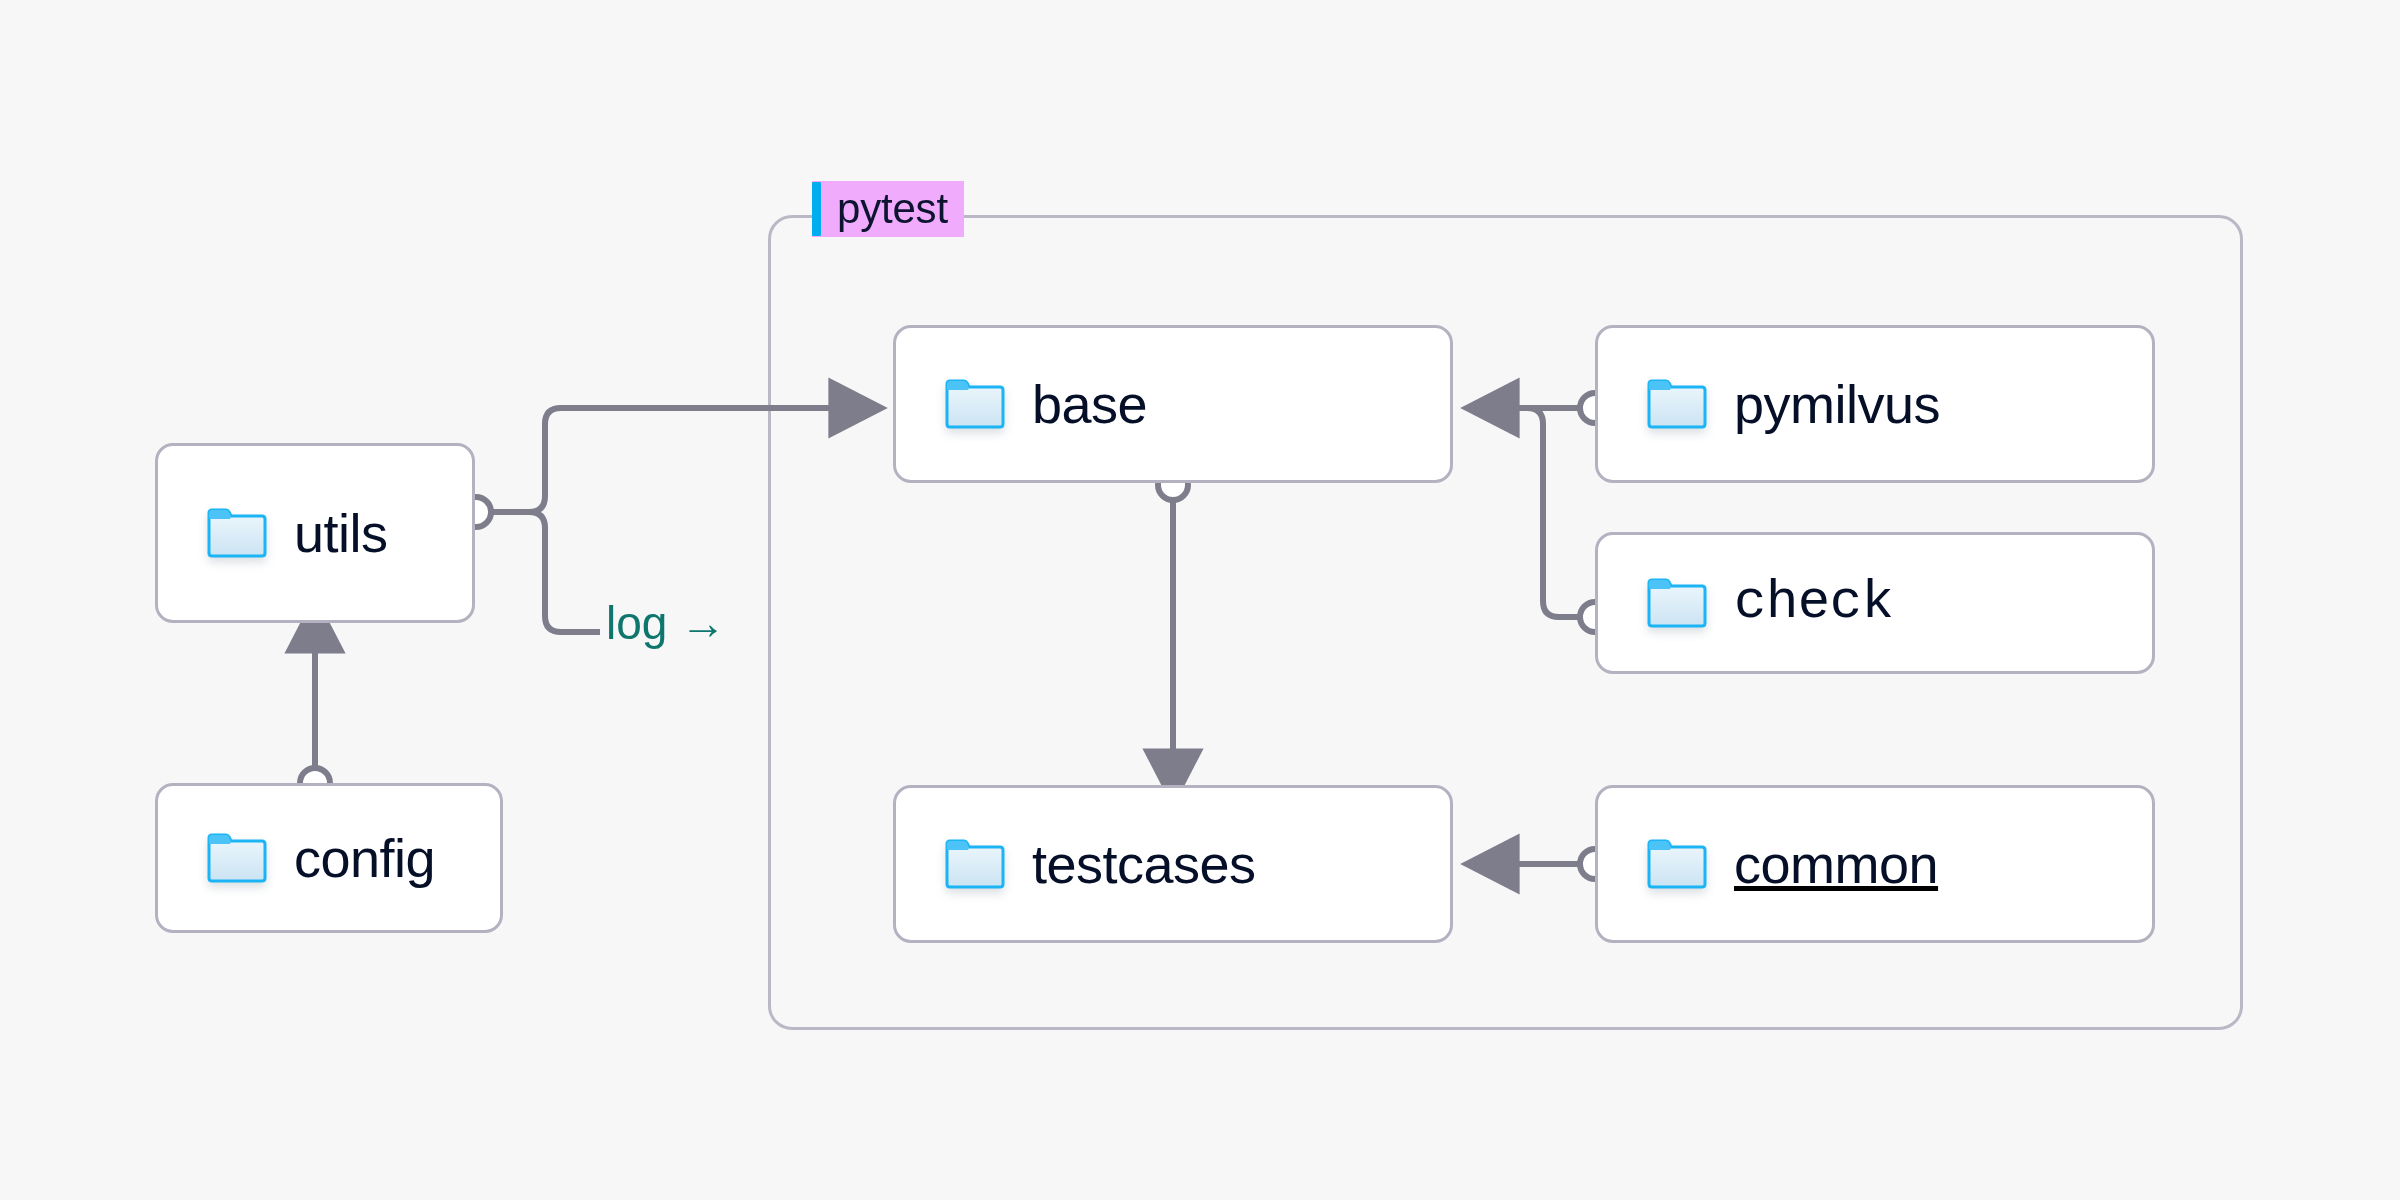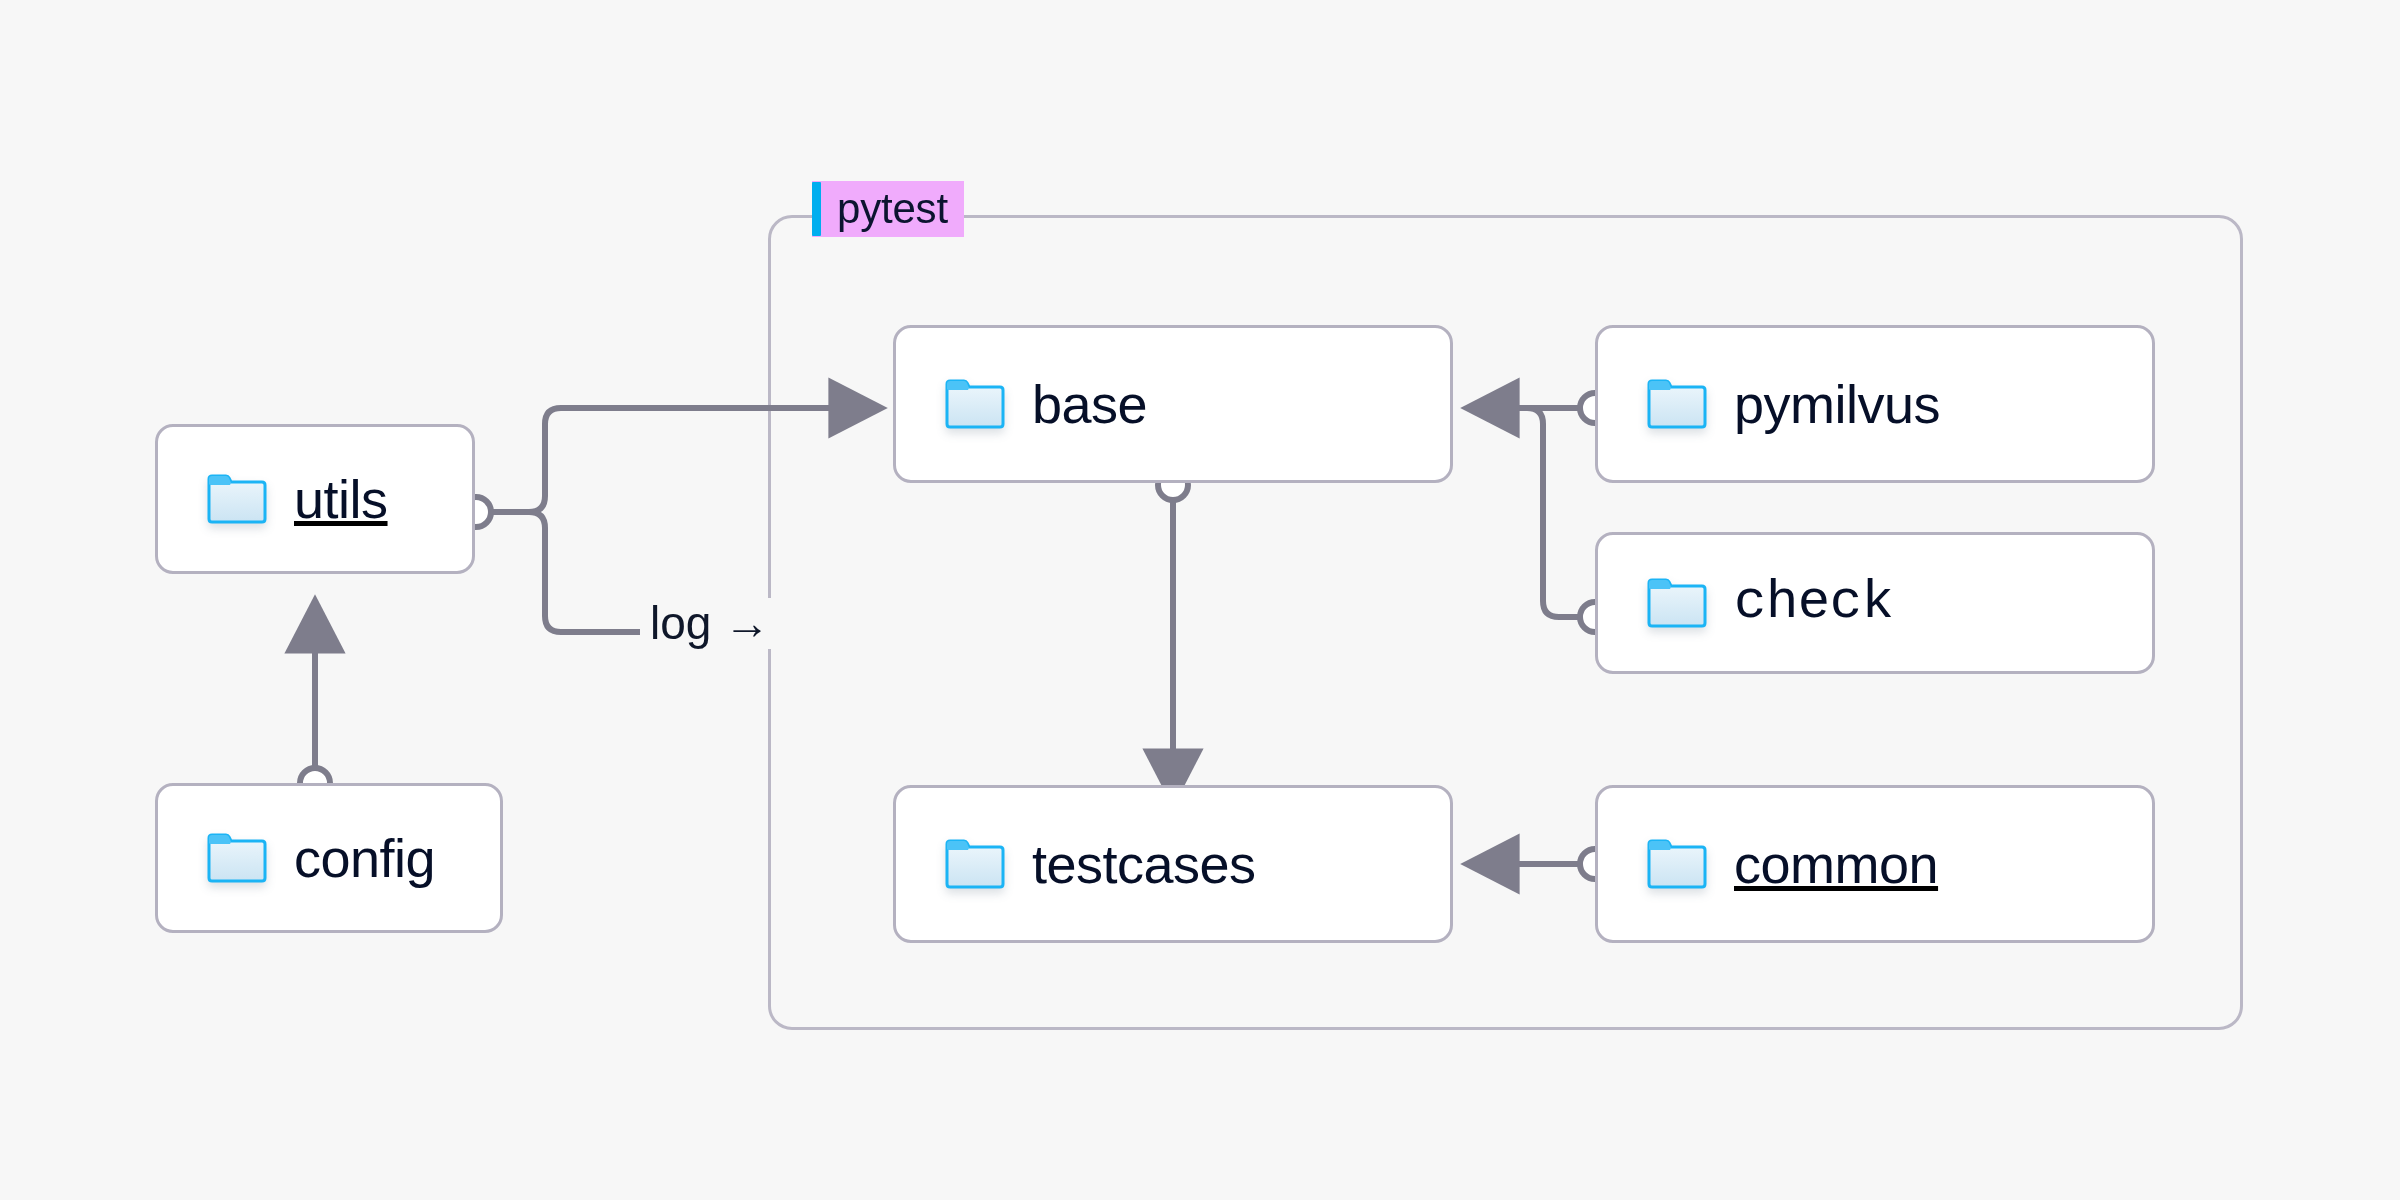--- a/index.html
+++ b/index.html
@@ -97,28 +97,27 @@
     font-weight: 400;
     color: #0c1430;
     letter-spacing: -0.2px;
     line-height: 1;
   }
   #edge-label-log {
     position: absolute;
     left: 600px;
     top: 598px;
     font-size: 46px;
-    color: #0f172a;
+    color: #0f766e;
     letter-spacing: 0px;
     white-space: nowrap;
     z-index: 3;
     background: #f7f7f7;
     padding: 0 6px;
     line-height: 1.1;
-    margin-left: 44px;
   }
 </style>
 </head>
 <body>
 
 <div id="stage">
 
   <div id="group-pytest"></div>
   <div id="group-pytest-title">
     <span class="title-bar"></span>
@@ -157,21 +156,21 @@
       <circle cx="315" cy="783" r="15"></circle>
       <circle cx="1173" cy="485" r="15"></circle>
       <circle cx="1595" cy="408" r="15"></circle>
       <circle cx="1595" cy="617" r="15"></circle>
       <circle cx="1595" cy="864" r="15"></circle>
     </g>
   </svg>
 
   <div id="edge-label-log">log →</div>
 
-  <div class="node" id="node-utils" style="left:155px;top:424px;width:320px;height:150px;text-decoration:underline;">
+  <div class="node" id="node-utils" style="left:155px;top:443px;width:320px;height:180px;">
     <div class="node-inner">
       <svg class="folder-icon" viewBox="0 0 62 52">
         <path d="M3,10 L3,6 Q3,3 6,3 L20,3 Q22,3 23,5 L25,9 L56,9 Q59,9 59,12 L59,46 Q59,49 56,49 L6,49 Q3,49 3,46 Z" fill="url(#folderGrad)" stroke="#1bb4f5" stroke-width="3" stroke-linejoin="round"></path>
         <path d="M3,11 L3,6 Q3,3 6,3 L20,3 Q22,3 23,5 L25,10 L24,12 L4,12 Z" fill="#4bc3f7" stroke="none"></path>
       </svg>
       <span class="node-label">utils</span>
     </div>
   </div>
 
   <div class="node" id="node-config" style="left:155px;top:783px;width:348px;height:150px;">

